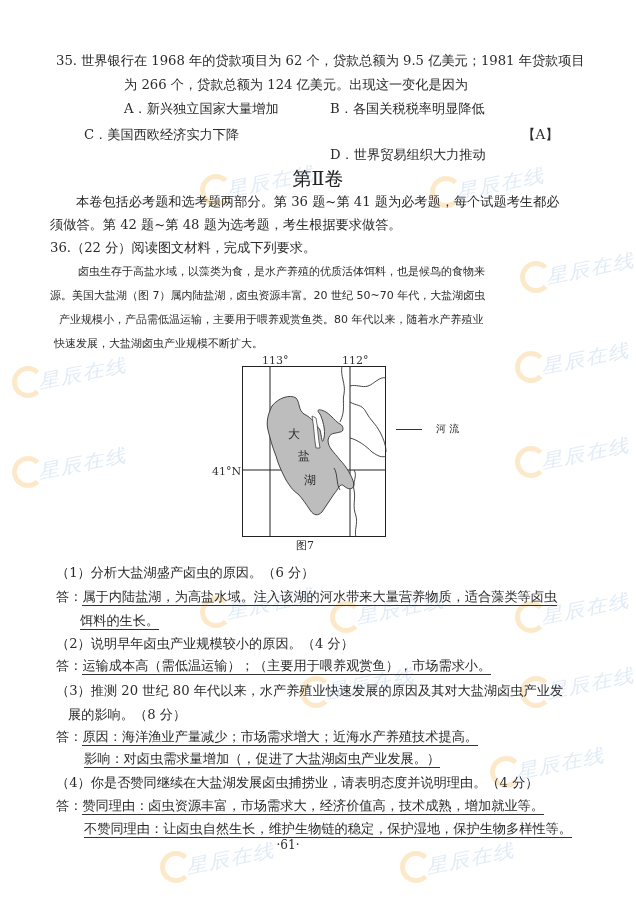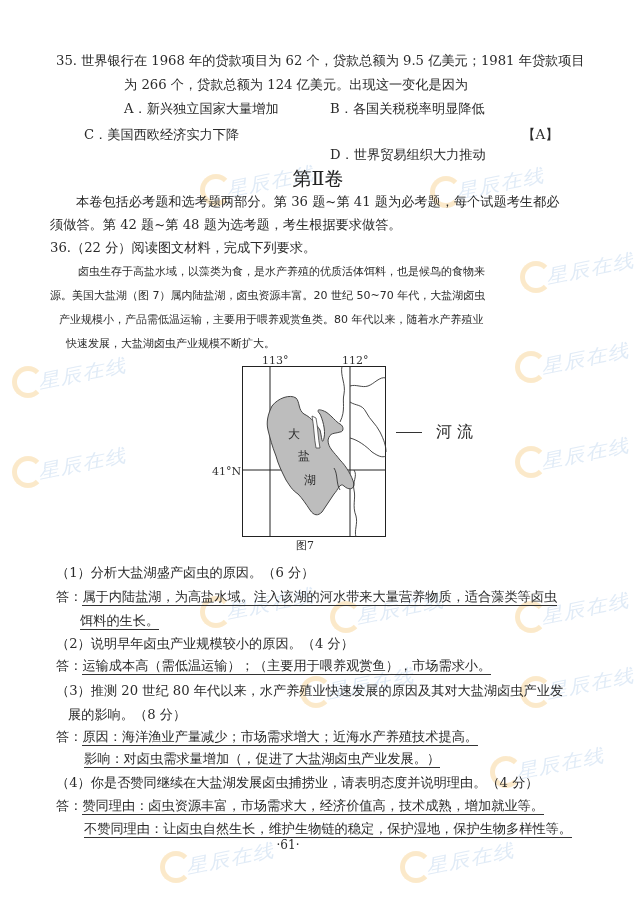--- a/index.html
+++ b/index.html
@@ -8,21 +8,21 @@
     font-family: "DejaVu Serif", "Liberation Serif", serif; color: #2a2a2a;
   }
   .wm { position: absolute; pointer-events: none; opacity: 0.35; }
   .wm .sw { width: 22px; height: 22px; border-radius: 50%; border: 5px solid #f6c36a; border-right-color: transparent; position: absolute; left: 0; top: 6px; }
   .wm .tx { position: absolute; left: 30px; top: 0; font-family: "DejaVu Sans", sans-serif; font-size: 20px; color: #a9c7e8; transform: skewX(-18deg) rotate(-12deg); white-space: nowrap; letter-spacing: 1px; }
   .line { position: absolute; font-size: 13.2px; white-space: nowrap; line-height: 18px; }
   .small { font-size: 11px; }
   .u { border-bottom: 1px solid #333; padding-bottom: 1px; }
   .title { position: absolute; left: 0; width: 636px; text-align: center; top: 166px; font-size: 19px; color: #222; }
   .map { position: absolute; left: 242px; top: 366px; }
-  .legend { position: absolute; left: 396px; top: 422px; font-size: 16px; }
+  .legend { position: absolute; left: 396px; top: 422px; font-size: 10px; }
   .legend .dash { display: inline-block; width: 26px; border-top: 1.5px solid #333; vertical-align: middle; margin-right: 14px; }
   .tick { position: absolute; font-size: 11px; color: #333; }
   .caption { position: absolute; left: 296px; top: 538px; font-size: 11px; }
   .pageno { position: absolute; left: 0; width: 576px; text-align: center; top: 838px; font-size: 12px; }
   .bracket-ans { position: absolute; left: 522px; top: 126px; font-size: 13.5px; }
 </style>
 </head>
 <body>
 
 <div class="wm" style="left:200px;top:168px;">
@@ -97,21 +97,21 @@
 </div>
 
 <div class="title">第Ⅱ卷</div>
 <div class="line" style="left:76px;top:193px;">本卷包括必考题和选考题两部分。第 36 题~第 41 题为必考题，每个试题考生都必</div>
 <div class="line" style="left:50px;top:216px;">须做答。第 42 题~第 48 题为选考题，考生根据要求做答。</div>
 
 <div class="line" style="left:50px;top:239px;">36.（22 分）阅读图文材料，完成下列要求。</div>
 <div class="line small" style="left:78px;top:263px;font-family:'DejaVu Sans',sans-serif;">卤虫生存于高盐水域，以藻类为食，是水产养殖的优质活体饵料，也是候鸟的食物来</div>
 <div class="line small" style="left:50px;top:287px;font-family:'DejaVu Sans',sans-serif;">源。美国大盐湖（图 7）属内陆盐湖，卤虫资源丰富。20 世纪 50~70 年代，大盐湖卤虫</div>
 <div class="line small" style="left:59px;top:311px;font-family:'DejaVu Sans',sans-serif;">产业规模小，产品需低温运输，主要用于喂养观赏鱼类。80 年代以来，随着水产养殖业</div>
-<div class="line small" style="left:66px;top:335px;font-family:'DejaVu Sans',sans-serif;">快速发展，大盐湖卤虫产业规模不断扩大。</div>
+<div class="line small" style="left:54px;top:335px;font-family:'DejaVu Sans',sans-serif;">快速发展，大盐湖卤虫产业规模不断扩大。</div>
 
 <span class="tick" style="left:262px;top:354px;">113°</span>
 <span class="tick" style="left:342px;top:354px;">112°</span>
 <span class="tick" style="left:212px;top:465px;">41°N</span>
 <div class="map">
   <svg width="145" height="172" viewBox="0 0 145 172">
     <rect x="0.5" y="0.5" width="143" height="170" fill="none" stroke="#222" stroke-width="1"></rect>
     <line x1="28" y1="0" x2="28" y2="171" stroke="#222" stroke-width="1"></line>
     <line x1="108" y1="0" x2="108" y2="171" stroke="#222" stroke-width="1"></line>
     <line x1="-6" y1="104" x2="144" y2="104" stroke="#222" stroke-width="1"></line>

